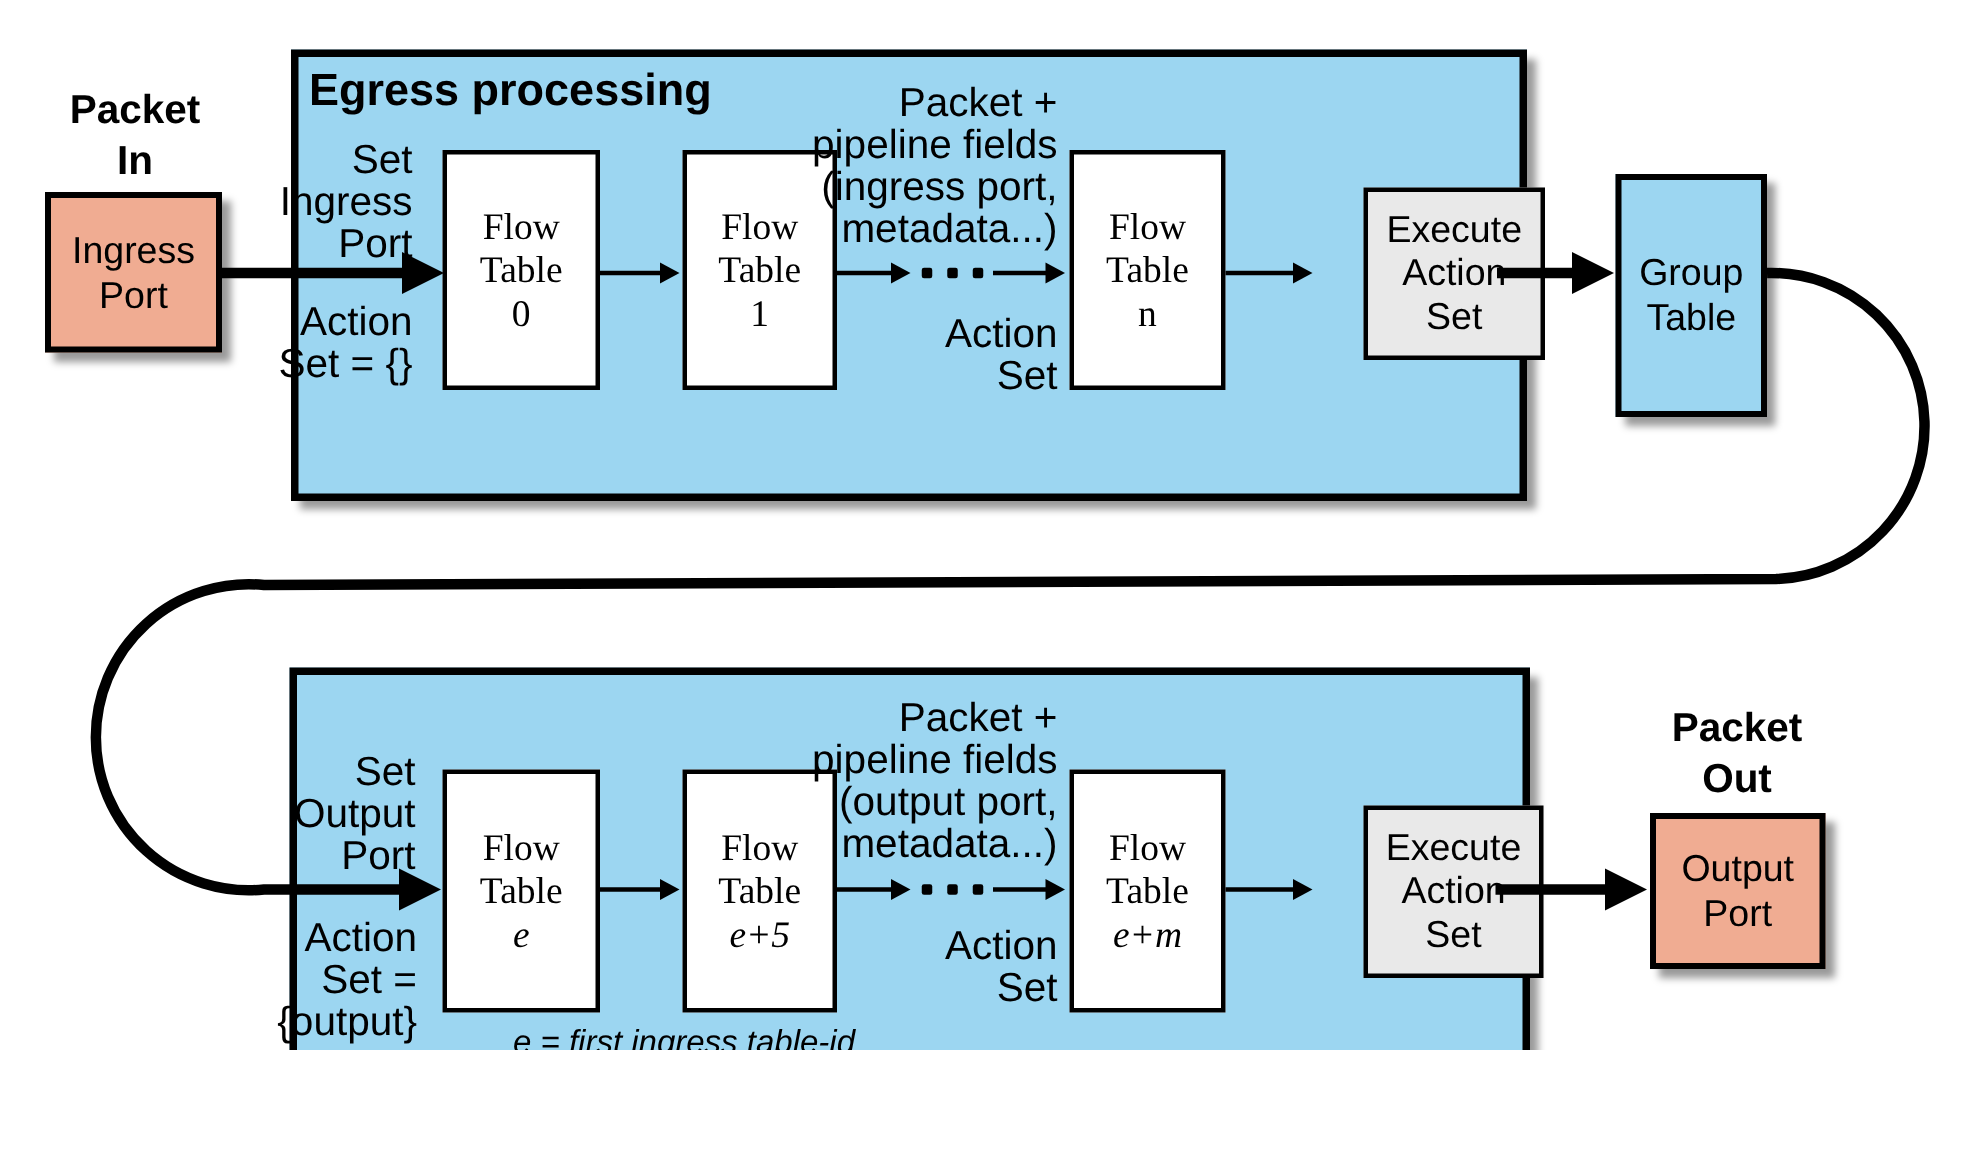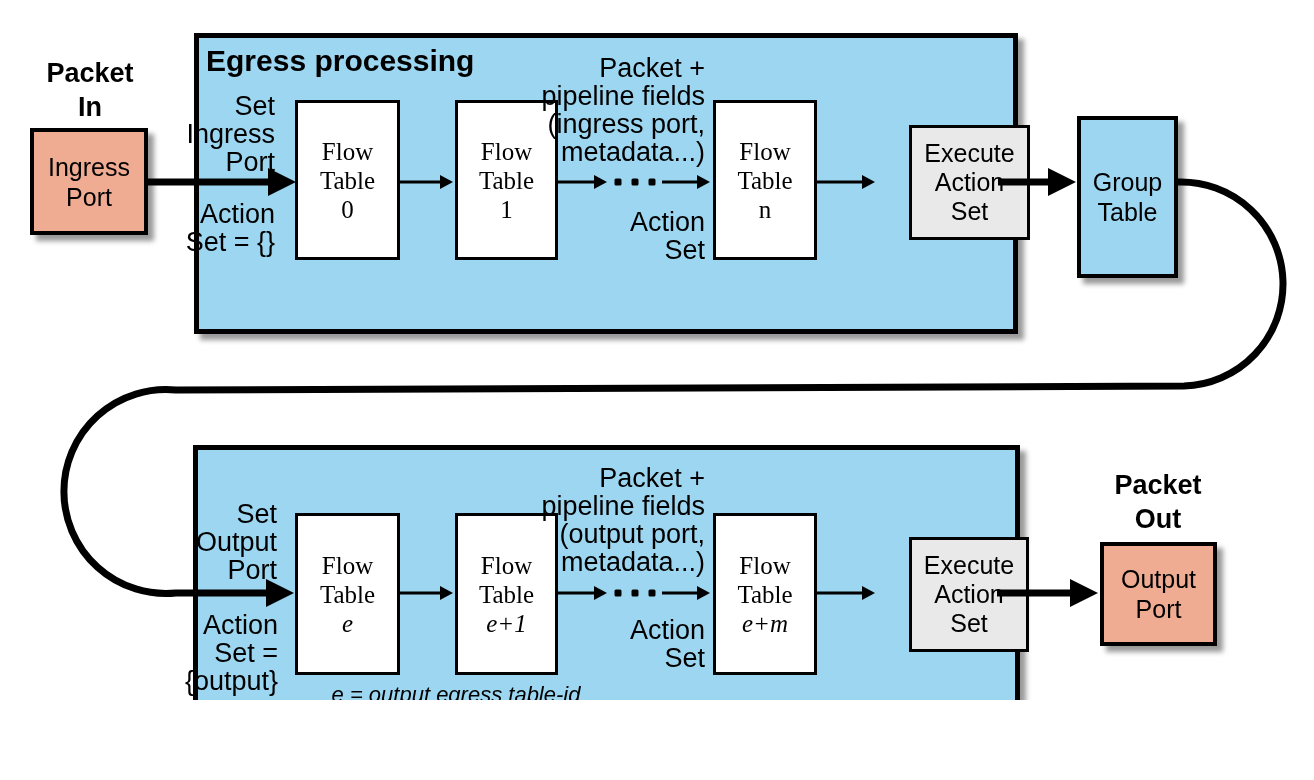--- a/index.html
+++ b/index.html
@@ -122,21 +122,21 @@
     <span>
       <span>Flow</span><br>
       <span>Table</span><br>
       <span class="italic">e</span>
     </span>
   </div>
   <div class="abs ftable" style="left:455px;top:513px;width:103px;height:162px;">
     <span>
       <span>Flow</span><br>
       <span>Table</span><br>
-      <span class="italic">e+1</span>
+      <span class="italic">e+5</span>
     </span>
   </div>
   <div class="abs ftable" style="left:713px;top:513px;width:104px;height:162px;">
     <span>
       <span>Flow</span><br>
       <span>Table</span><br>
       <span class="italic">e+m</span>
     </span>
   </div>
 
@@ -146,21 +146,21 @@
 metadata...)</div>
   <div class="abs note right pre" style="left:555px;top:616px;width:150px;">Action
 Set</div>
 
   <div class="abs exec" style="left:877px;top:537px;width:120px;height:115px;">
     <span class="pre">Execute
 Action
 Set</span>
   </div>
 
-  <div class="abs footnote" style="left:300px;top:682px;width:312px;">e = output egress table-id</div>
+  <div class="abs footnote" style="left:300px;top:682px;width:312px;">e = first ingress table-id</div>
 
   <div class="abs biglabel pre" style="left:1092px;top:468px;width:132px;">Packet
 Out</div>
   <div class="abs portbox" style="left:1100px;top:542px;width:117px;height:104px;">
     <span class="pre">Output
 Port</span>
   </div>
 
   <svg class="connectors" width="1314" height="780" viewBox="0 0 1314 780">
     <g stroke="#000" fill="#000">

